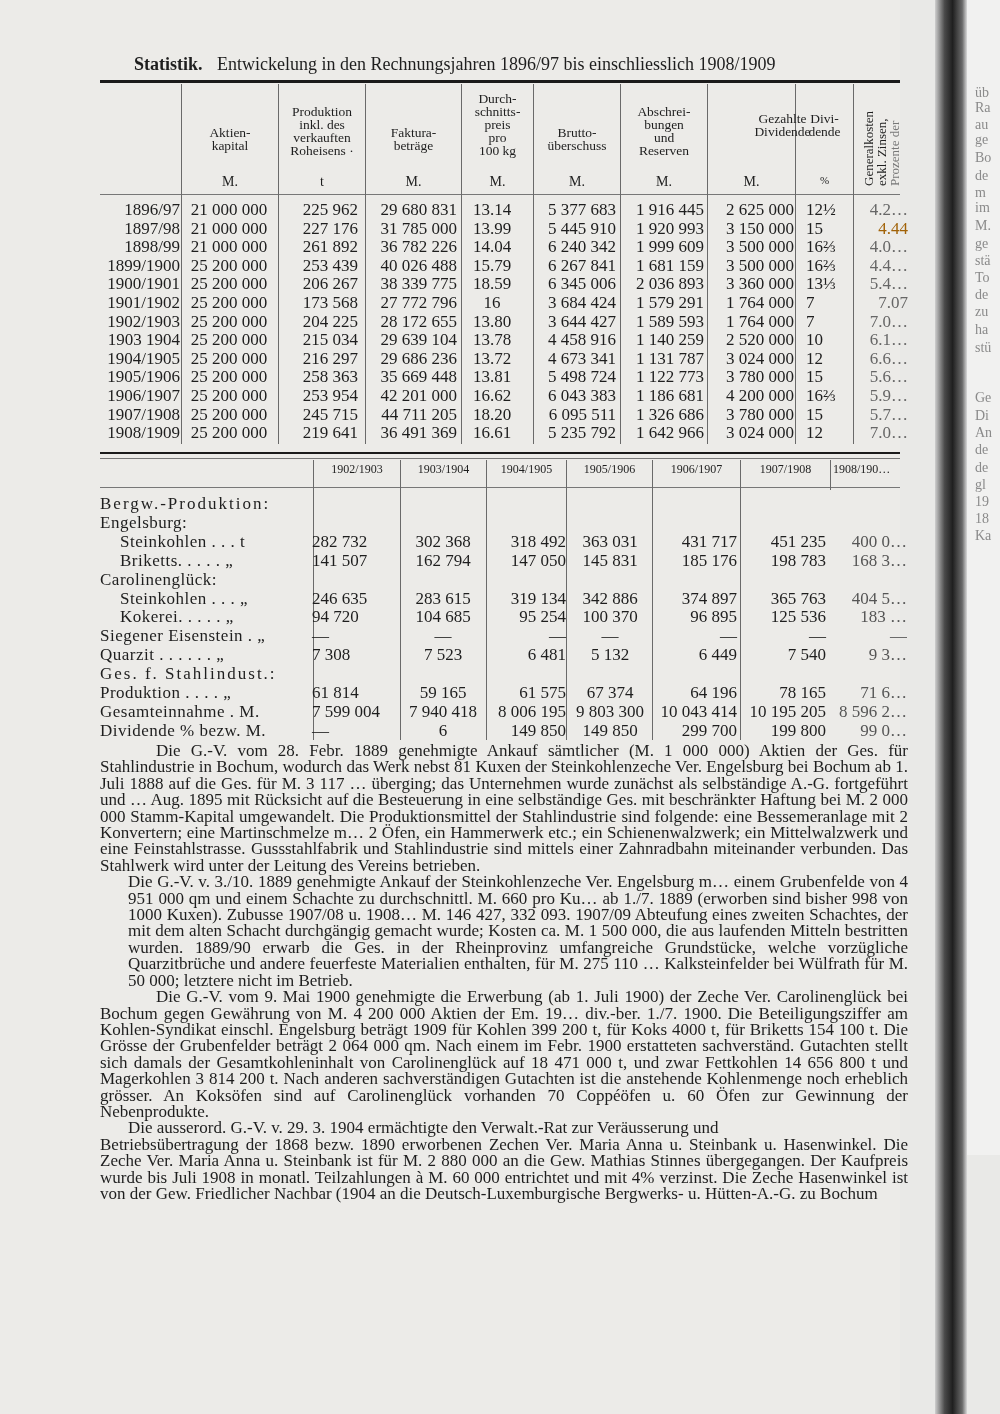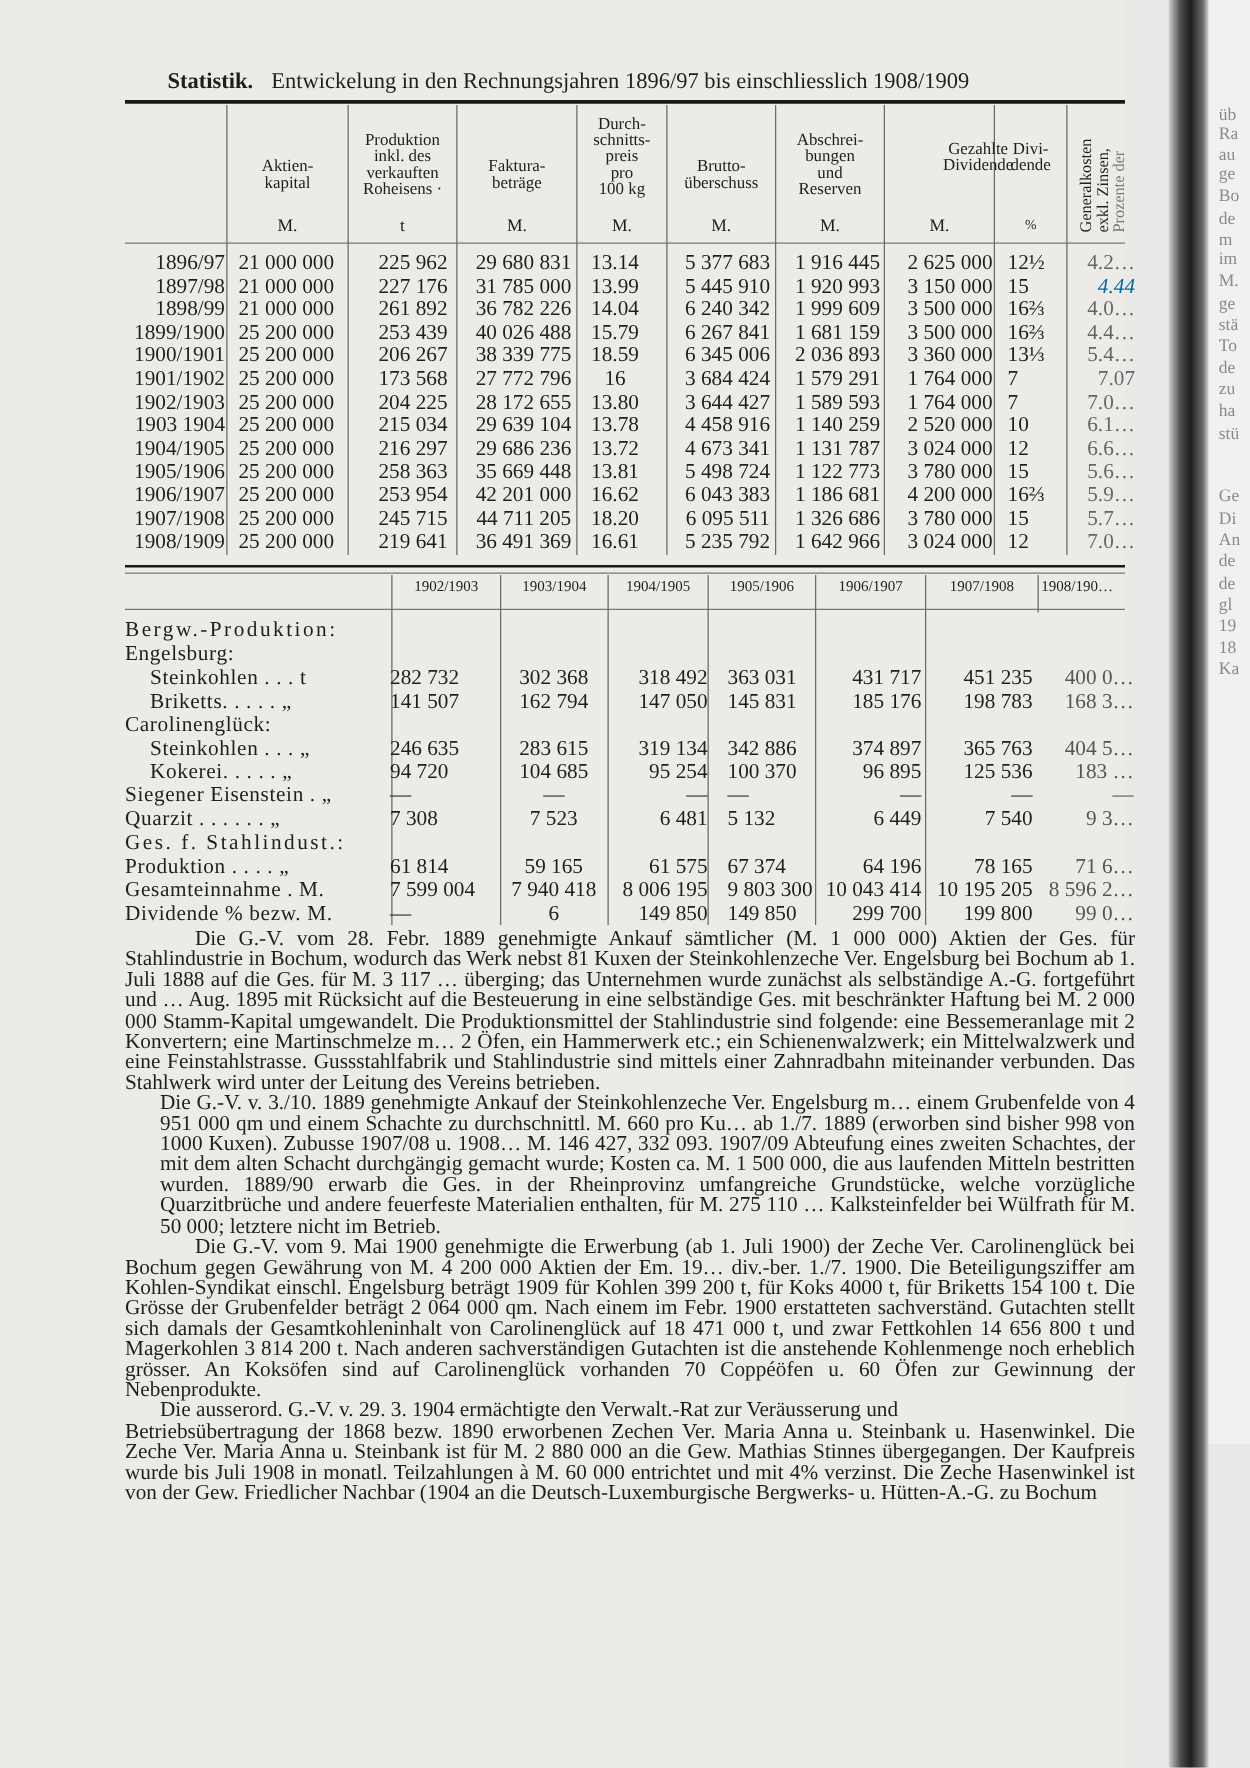--- a/index.html
+++ b/index.html
@@ -35,21 +35,21 @@
   .c9{left:768px;width:40px;text-align:right;overflow:hidden;}
   .yh{position:absolute;top:462px;font-size:12px;text-align:center;}
   .lrow{position:absolute;left:100px;width:810px;height:18px;font-size:17px;}
   .lrow span{position:absolute;top:0;white-space:nowrap;}
   .lab{left:0;letter-spacing:.5px;}
   .lab.ind{left:20px;}
   .lab.sp{letter-spacing:2px;}
   .v0{left:212px;width:86px;text-align:left;}
   .v1{left:300px;width:86px;text-align:center;}
   .v2{left:386px;width:80px;text-align:right;}
-  .v3{left:468px;width:84px;text-align:left;margin-left:14px;}
+  .v3{left:468px;width:84px;text-align:center;}
   .v4{left:553px;width:84px;text-align:right;}
   .v5{left:640px;width:86px;text-align:right;}
   .v6{left:735px;width:72px;text-align:right;overflow:hidden;}
   .prose{position:absolute;left:100px;width:808px;font-size:17px;line-height:16.4px;}
   .prose p{margin:0;text-align:justify;text-align-last:left;}
   .prose p.ind2{text-indent:56px;}
   .prose .blk{padding-left:28px;}
 </style>
 </head>
 <body>
@@ -146,21 +146,21 @@
       <div class="row" style="top: 218.6px;">
         <span class="c0">1897/98</span>
         <span class="c1">21 000 000</span>
         <span class="c2">227 176</span>
         <span class="c3">31 785 000</span>
         <span class="c4">13.99</span>
         <span class="c5">5 445 910</span>
         <span class="c6">1 920 993</span>
         <span class="c7">3 150 000</span>
         <span class="c8">15</span>
-        <span class="c9" style="color: #0369a1; font-style: italic;">4.44</span>
+        <span class="c9" style="color: #a16207;">4.44</span>
       </div>
       <div class="row" style="top: 237.2px;">
         <span class="c0">1898/99</span>
         <span class="c1">21 000 000</span>
         <span class="c2">261 892</span>
         <span class="c3">36 782 226</span>
         <span class="c4">14.04</span>
         <span class="c5">6 240 342</span>
         <span class="c6">1 999 609</span>
         <span class="c7">3 500 000</span>

